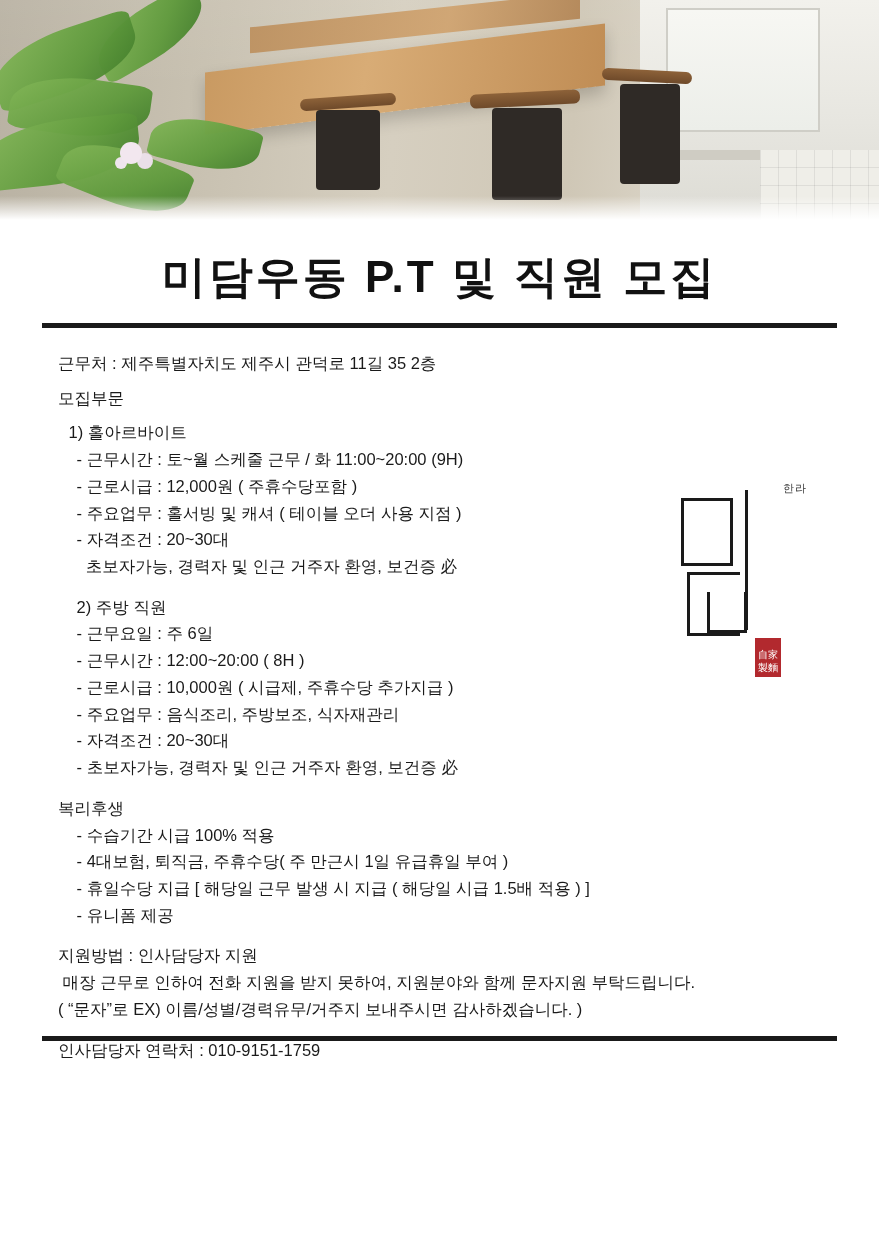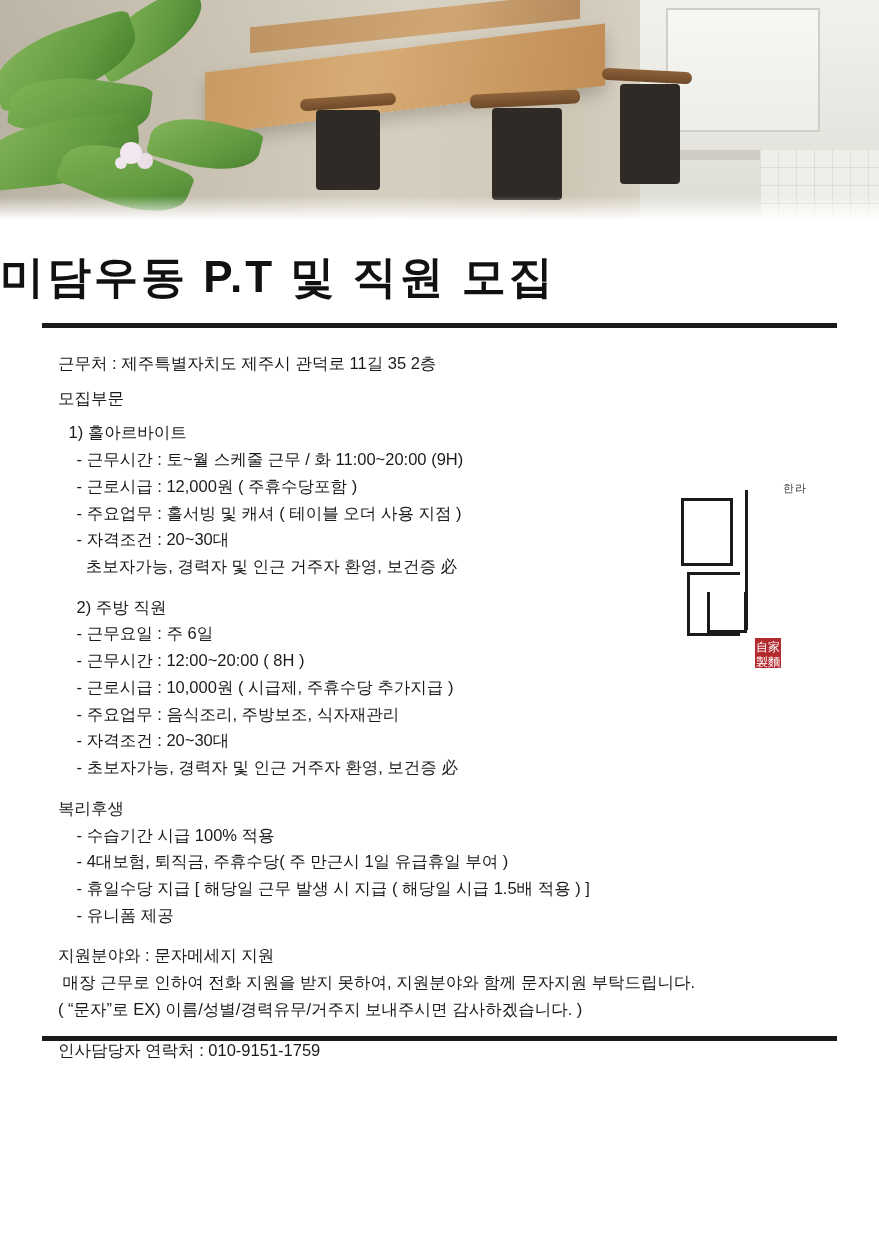--- a/index.html
+++ b/index.html
@@ -108,21 +108,21 @@
     left: 0; bottom: 0; width: 879px; height: 26px;
     background: linear-gradient(180deg, rgba(255,255,255,0) 0%, #ffffff 92%);
   }
 
   
   .poster {
     position: relative;
     padding: 0 0 0 0;
   }
   .title {
-    text-align: left;
+    text-align: center;
     font-size: 44px;
     font-weight: 700;
     letter-spacing: 3px;
     margin: 26px 0 16px 0;
     color: #111;
   }
   .rule {
     height: 5px;
     background: #1a1a1a;
     margin: 0 42px;
@@ -181,24 +181,24 @@
     width: 34px; height: 38px;
     border: 3px solid #1a1a1a;
     border-top: none;
   }
   .logo-stamp {
     position: absolute;
     left: 78px; top: 158px;
     width: 26px; height: 28px;
     background: #b2292e;
     color: #fff;
-    font-size: 12px;
+    font-size: 10px;
     line-height: 1.25;
     text-align: center;
-    padding-top: 2px;
+    padding-top: 11px;
     letter-spacing: 0;
   }
   .bottom-rule {
     position: absolute;
     left: 42px; right: 42px; bottom: 22px;
     height: 5px;
     background: #1a1a1a;
   }
 </style>
 </head>
@@ -279,21 +279,21 @@
     <div class="gap-m"></div>
 
     <div class="line">복리후생</div>
     <div class="line indent2"> - 수습기간 시급 100% 적용</div>
     <div class="line indent2"> - 4대보험, 퇴직금, 주휴수당( 주 만근시 1일 유급휴일 부여 )</div>
     <div class="line indent2"> - 휴일수당 지급 [ 해당일 근무 발생 시 지급 ( 해당일 시급 1.5배 적용 ) ]</div>
     <div class="line indent2"> - 유니폼 제공</div>
 
     <div class="gap-m"></div>
 
-    <div class="line">지원분야와 : 문자메세지 지원</div>
+    <div class="line">지원방법 : 인사담당자 지원</div>
     <div class="line"> 매장 근무로 인하여 전화 지원을 받지 못하여, 지원분야와 함께 문자지원 부탁드립니다.</div>
     <div class="line">( “문자”로 EX) 이름/성별/경력유무/거주지 보내주시면 감사하겠습니다. )</div>
 
     <div class="gap-m"></div>
 
     <div class="line">인사담당자 연락처 : 010-9151-1759</div>
   </div>
 
   <div class="bottom-rule"></div>
 </div>

